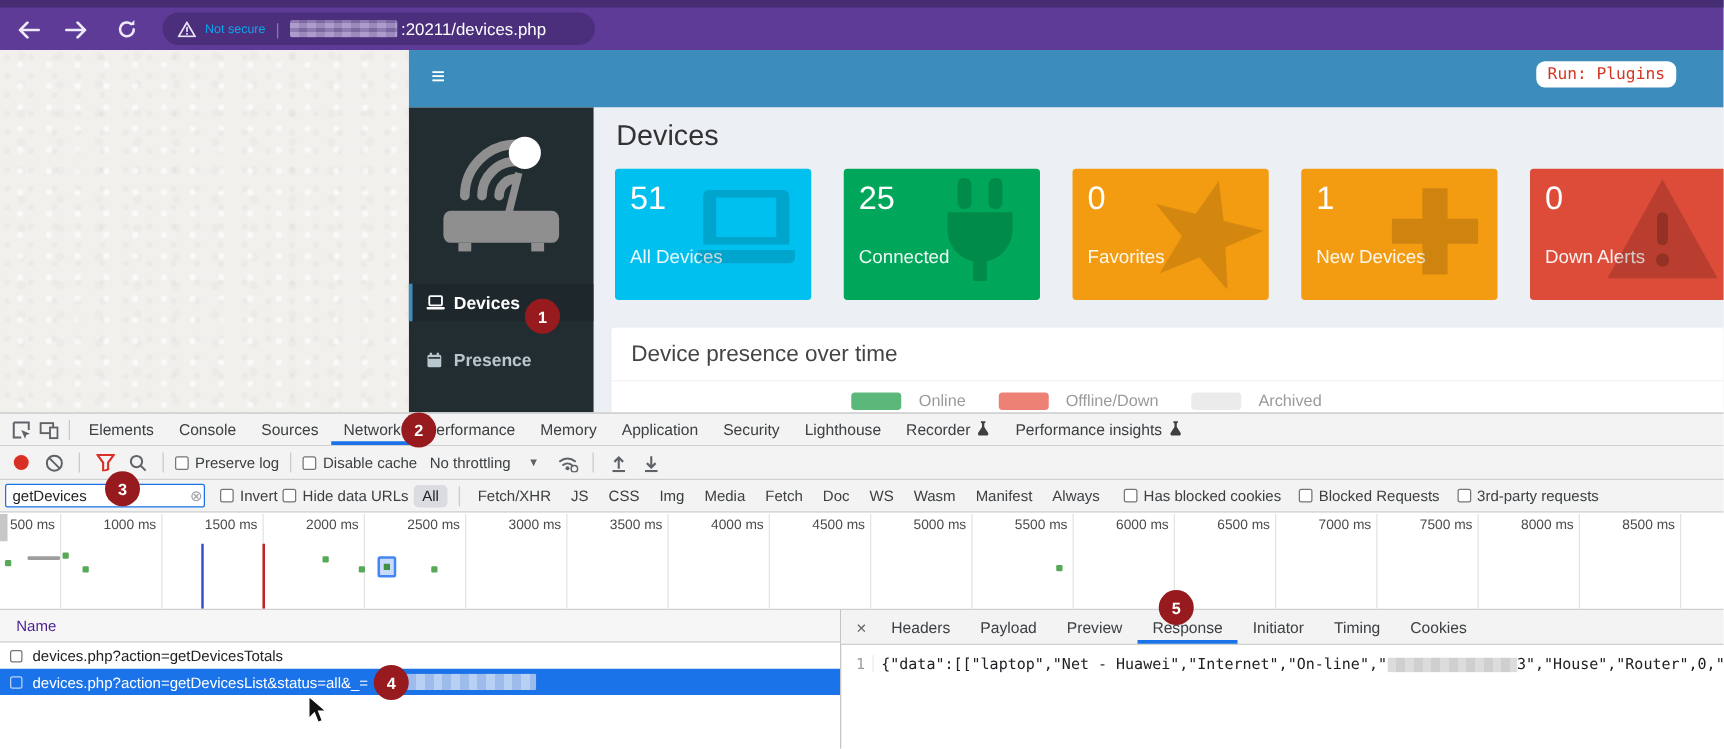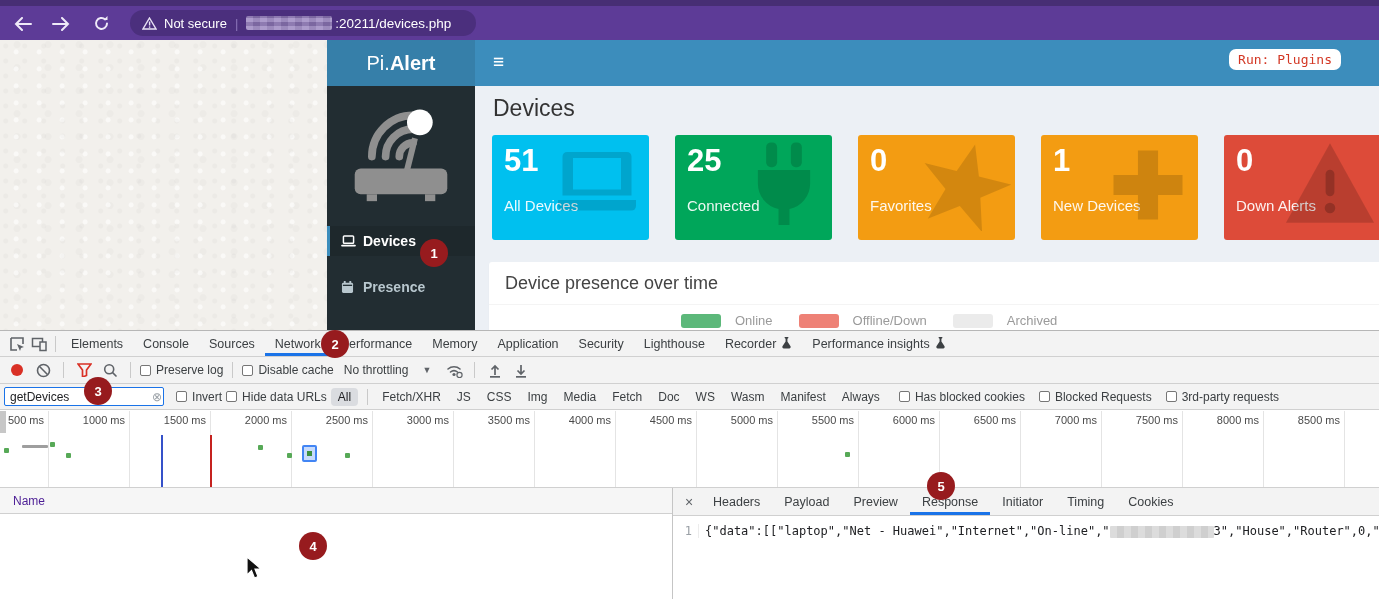--- a/index.html
+++ b/index.html
@@ -5,21 +5,21 @@
   * { margin:0; padding:0; box-sizing:border-box; }
   html,body { width:1379px; height:599px; }
   body { position:relative; overflow:hidden; font-family:"Liberation Sans",sans-serif; background:#fff; }
 
   
   .browser-bar { position:absolute; left:0; top:0; width:1379px; height:40px; background:#5d3b97; border-top:6px solid #472e74; display:flex; align-items:center; }
   .nav-ico { color:#efeaf8; font-size:18px; width:30px; text-align:center; cursor:pointer; }
   .nav-ico svg { vertical-align:middle; }
   .url-pill { margin-left:14px; width:346px; height:26px; background:#4b2f7d; border-radius:13px; display:flex; align-items:center; padding:0 12px; color:#fff; }
   .url-pill .warn { margin-right:7px; display:flex; }
-  .url-pill .nstxt { font-size:13px; color:#ffffff; }
+  .url-pill .nstxt { font-size:10px; color:#0ea5e9; }
   .url-pill .sep { color:#8a74b8; margin:0 8px; font-size:13px; }
   .blur-host { width:86px; height:14px; border-radius:2px;
     background:repeating-linear-gradient(90deg,#9a85c0 0 7px,#8670ae 7px 14px),repeating-linear-gradient(0deg,rgba(255,255,255,.18) 0 4px,rgba(0,0,0,.08) 4px 8px);
     background-blend-mode:overlay; }
   .url-pill .urltxt { font-size:13.5px; color:#fff; margin-left:3px; white-space:nowrap; }
 
   
   .desktop { position:absolute; left:0; top:40px; width:327px; height:290px; background-color:#f2f0ec;
     background-image:radial-gradient(circle at 30% 40%, rgba(0,0,0,0.025) 0 2px, transparent 3px),
                      radial-gradient(circle at 70% 70%, rgba(255,255,255,0.6) 0 2px, transparent 3px),
@@ -39,21 +39,21 @@
   .router-logo { margin:14px 14px 6px 14px; }
   .side-item { height:30px; display:flex; align-items:center; padding-left:14px; color:#b8c7ce; font-size:14px; font-weight:bold; cursor:pointer; }
   .side-item .icon { width:22px; display:flex; }
   .side-item.active { background:#1e282c; color:#fff; border-left:3px solid #3c8dbc; padding-left:11px; margin-top:14px; }
   .side-item.idle { margin-top:16px; }
 
   .content { position:absolute; left:148px; top:46px; right:0; bottom:0; background:#ecf0f5; }
   .page-title { font-size:23px; color:#333; font-weight:normal; margin:9px 0 0 18px; }
   .cards { position:absolute; left:17px; top:49px; display:flex; gap:26px; }
   .card { width:157px; height:105px; border-radius:3px; position:relative; color:#fff; overflow:hidden; cursor:pointer; flex:none; }
-  .card-value { position:absolute; left:12px; top:8px; font-size:31px; font-weight:bold; }
+  .card-value { position:absolute; left:12px; top:8px; font-size:26px; font-weight:normal; }
   .card-label { position:absolute; left:12px; top:62px; font-size:15px; color:rgba(255,255,255,0.92); white-space:nowrap; }
   .card-icon { position:absolute; right:4px; top:4px; }
 
   .presence-box { position:absolute; left:14px; top:176px; right:-4px; height:80px; background:#fff; border-radius:3px 3px 0 0; box-shadow:0 1px 1px rgba(0,0,0,0.1); }
   .presence-title { font-size:18px; color:#444; padding:11px 16px 10px 16px; border-bottom:1px solid #f4f4f4; }
   .legend { display:flex; gap:26px; padding:8px 0 0 192px; }
   .legend-item { display:flex; align-items:center; gap:14px; }
   .legend-swatch { width:40px; height:14px; border-radius:3px; }
   .legend-label { font-size:13px; color:#9a9a9a; }
 
@@ -141,24 +141,20 @@
     <span class="sep">|</span>
     <span class="blur-host"></span>
     <span class="urltxt">:20211/devices.php</span>
   </div>
 </div>
 
 <div class="desktop"></div>
 
 <div class="app">
   <div class="app-header">
-    <div class="logo-box">
-        <span>Pi.</span>
-        <b>Alert</b>
-      </div>
     <div class="nav-box">
       <span class="hamburger">≡</span>
       <span class="run-plugins">Run: Plugins</span>
 
     </div>
   </div>
 
   <div class="sidebar">
     <div class="router-logo">
       <svg width="120" height="108" viewBox="0 0 140 126">
@@ -473,20 +469,31 @@
       <div class="mk-dot" style="left: 287px; top: 42px;"></div>
       <div class="mk-selbox" style="left: 302px; top: 34px;"></div>
       <div class="mk-dot" style="left: 345px; top: 42px;"></div>
       <div class="mk-dot" style="left: 845px; top: 41px;"></div>
     </div>
 
   <div class="req-panel">
     <div class="req-header">
         <span>Name</span>
       </div>
+    <div id="req-rows">
+        <div class="req-row">
+          <span class="cb"></span>
+          <span>devices.php?action=getDevicesTotals</span>
+        </div>
+        <div class="req-row selected">
+          <span class="cb"></span>
+          <span>devices.php?action=getDevicesList&amp;status=all&amp;_=</span>
+          <span class="blur-req"></span>
+        </div>
+      </div>
   </div>
 
   <div class="det-panel">
     <div class="det-tabs">
       <span class="det-close">×</span>
       <div id="resp-tabs" style="display:flex;height:100%">
           <div class="det-tab">Headers</div>
           <div class="det-tab">Payload</div>
           <div class="det-tab">Preview</div>
           <div class="det-tab active">Response</div>

